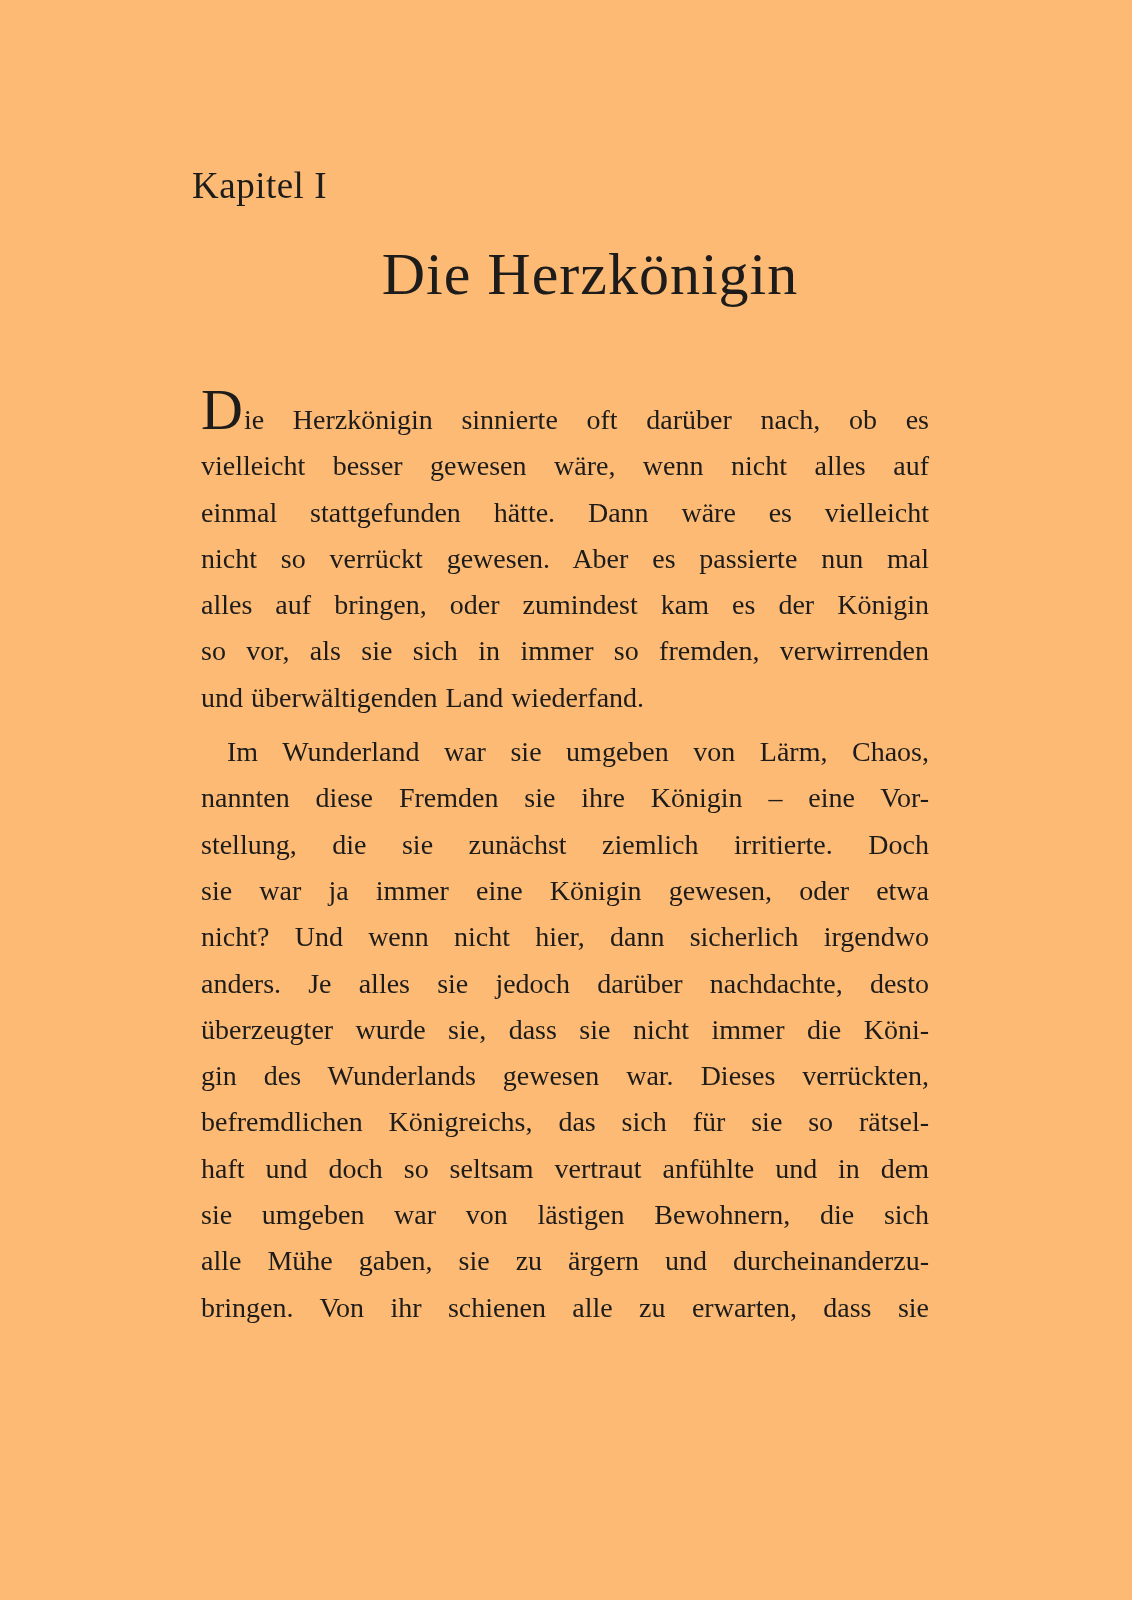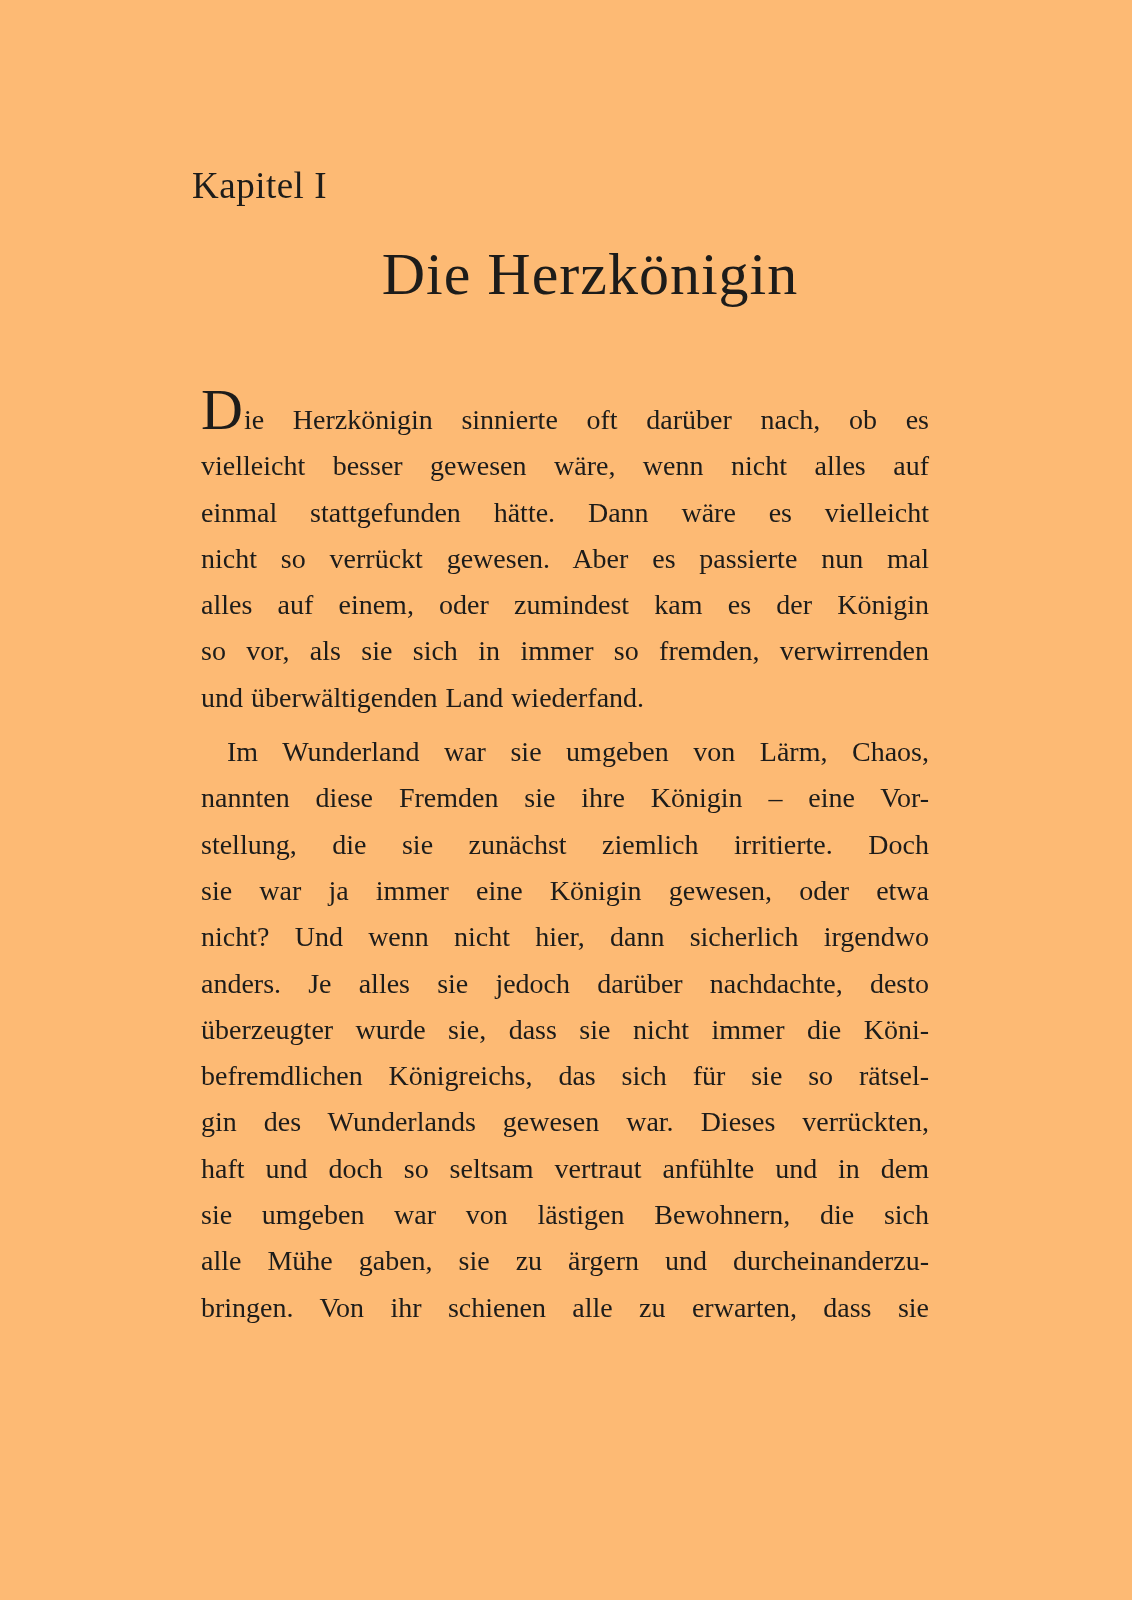--- a/index.html
+++ b/index.html
@@ -84,35 +84,35 @@
 
   <h1 class="chapter-title" style="margin:0; font-weight:normal;">Die Herzkönigin</h1>
 
   <div class="body-text">
 
     <div class="para">
       <div class="line"><span class="initial-cap">D</span><span>ie Herzkönigin sinnierte oft darüber nach, ob es</span></div>
       <div class="line">vielleicht besser gewesen wäre, wenn nicht alles auf</div>
       <div class="line">einmal stattgefunden hätte. Dann wäre es vielleicht</div>
       <div class="line">nicht so verrückt gewesen. Aber es passierte nun mal</div>
-      <div class="line">alles auf einem, oder zumindest kam es der Königin</div>
+      <div class="line">alles auf bringen, oder zumindest kam es der Königin</div>
       <div class="line">so vor, als sie sich in immer so fremden, verwirrenden</div>
       <div class="line para-end">und überwältigenden Land wiederfand.</div>
     </div>
 
     <div class="para">
       <div class="line indent">Im Wunderland war sie umgeben von Lärm, Chaos,</div>
       <div class="line">nannten diese Fremden sie ihre Königin – eine Vor-</div>
       <div class="line">stellung, die sie zunächst ziemlich irritierte. Doch</div>
       <div class="line">sie war ja immer eine Königin gewesen, oder etwa</div>
       <div class="line">nicht? Und wenn nicht hier, dann sicherlich irgendwo</div>
       <div class="line">anders. Je alles sie jedoch darüber nachdachte, desto</div>
       <div class="line">überzeugter wurde sie, dass sie nicht immer die Köni-</div>
+      <div class="line">gin des Wunderlands gewesen war. Dieses verrückten,</div>
       <div class="line">befremdlichen Königreichs, das sich für sie so rätsel-</div>
-      <div class="line">gin des Wunderlands gewesen war. Dieses verrückten,</div>
       <div class="line">haft und doch so seltsam vertraut anfühlte und in dem</div>
       <div class="line">sie umgeben war von lästigen Bewohnern, die sich</div>
       <div class="line">alle Mühe gaben, sie zu ärgern und durcheinanderzu-</div>
       <div class="line">bringen. Von ihr schienen alle zu erwarten, dass sie</div>
     </div>
 
   </div>
 
   <div class="folio">14</div>
 

